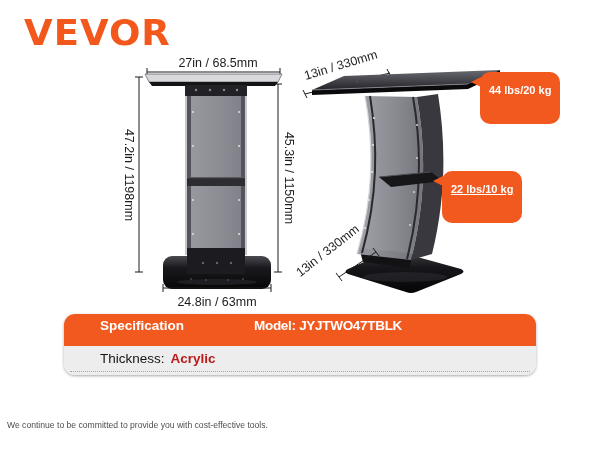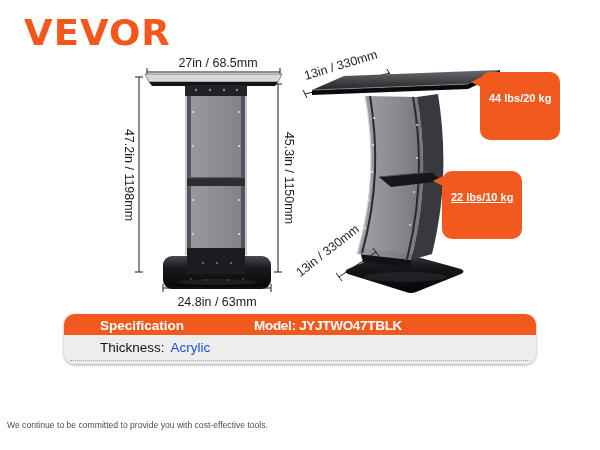--- a/index.html
+++ b/index.html
@@ -16,50 +16,50 @@
   
   .fig{position:absolute;}
   .fig-front{left:86px;top:50px;width:196px;height:262px;margin-left:35px;}
   .fig-side{left:295px;top:40px;width:280px;height:255px;}
   svg .dim{font-size:12.5px;fill:#1c1c1c;font-family:"Liberation Sans",sans-serif;}
   svg .dimline{stroke:#1c1c1c;stroke-width:1;fill:none;}
   
   .badge{
     position:absolute;height:36px;background:#F1591F;border-radius:10px;
     color:#fff;font-weight:bold;font-size:11px;line-height:20px;
-    padding:16px 9px;white-space:nowrap;
+    padding:8px 9px;white-space:nowrap;
   }
   .badge::before{
     content:"";position:absolute;left:-9px;top:5px;width:0;height:0;
     border-top:5px solid transparent;border-bottom:5px solid transparent;
     border-right:10px solid #F1591F;
   }
   .badge-top{left:480px;top:72px;}
   .badge-shelf{left:442px;top:171px;text-decoration:underline;}
   
   .spec-table{
     position:absolute;left:64px;top:314px;width:472px;
     border-radius:11px;overflow:hidden;
     box-shadow:0 1px 3px rgba(0,0,0,.35);
   }
   .spec-header{
-    height:21px;background:#F1591F;position:relative;
+    height:32px;background:#F1591F;position:relative;
     color:#fff;font-weight:bold;font-size:13.5px;line-height:24px;
   }
   .spec-header .h-left{position:absolute;left:36px;}
   .spec-header .h-right{position:absolute;left:190px;letter-spacing:-.3px;}
   .spec-body{background:#EDEDED;padding:0 6px 3px 6px;}
   .spec-row{
     position:relative;height:25px;line-height:25px;
     border-bottom:1px dotted #a6a6a6;
     font-size:13.5px;color:#141414;
   }
   .spec-row .c-left{margin-left:30px;}
   .spec-row .c-right{position:absolute;left:184px;top:0;}
-  .spec-row .val{color:#1d4ed8;font-weight:normal;margin-left:6px;}
+  .spec-row .val{color:#b91c1c;font-weight:bold;margin-left:6px;}
   
   .disclaimer{
     position:absolute;left:7px;top:399px;width:590px;
     font-size:8.6px;line-height:10.4px;color:#4e4e4e;
     white-space:pre-wrap;
   }
 </style>
 </head>
 <body>
 

